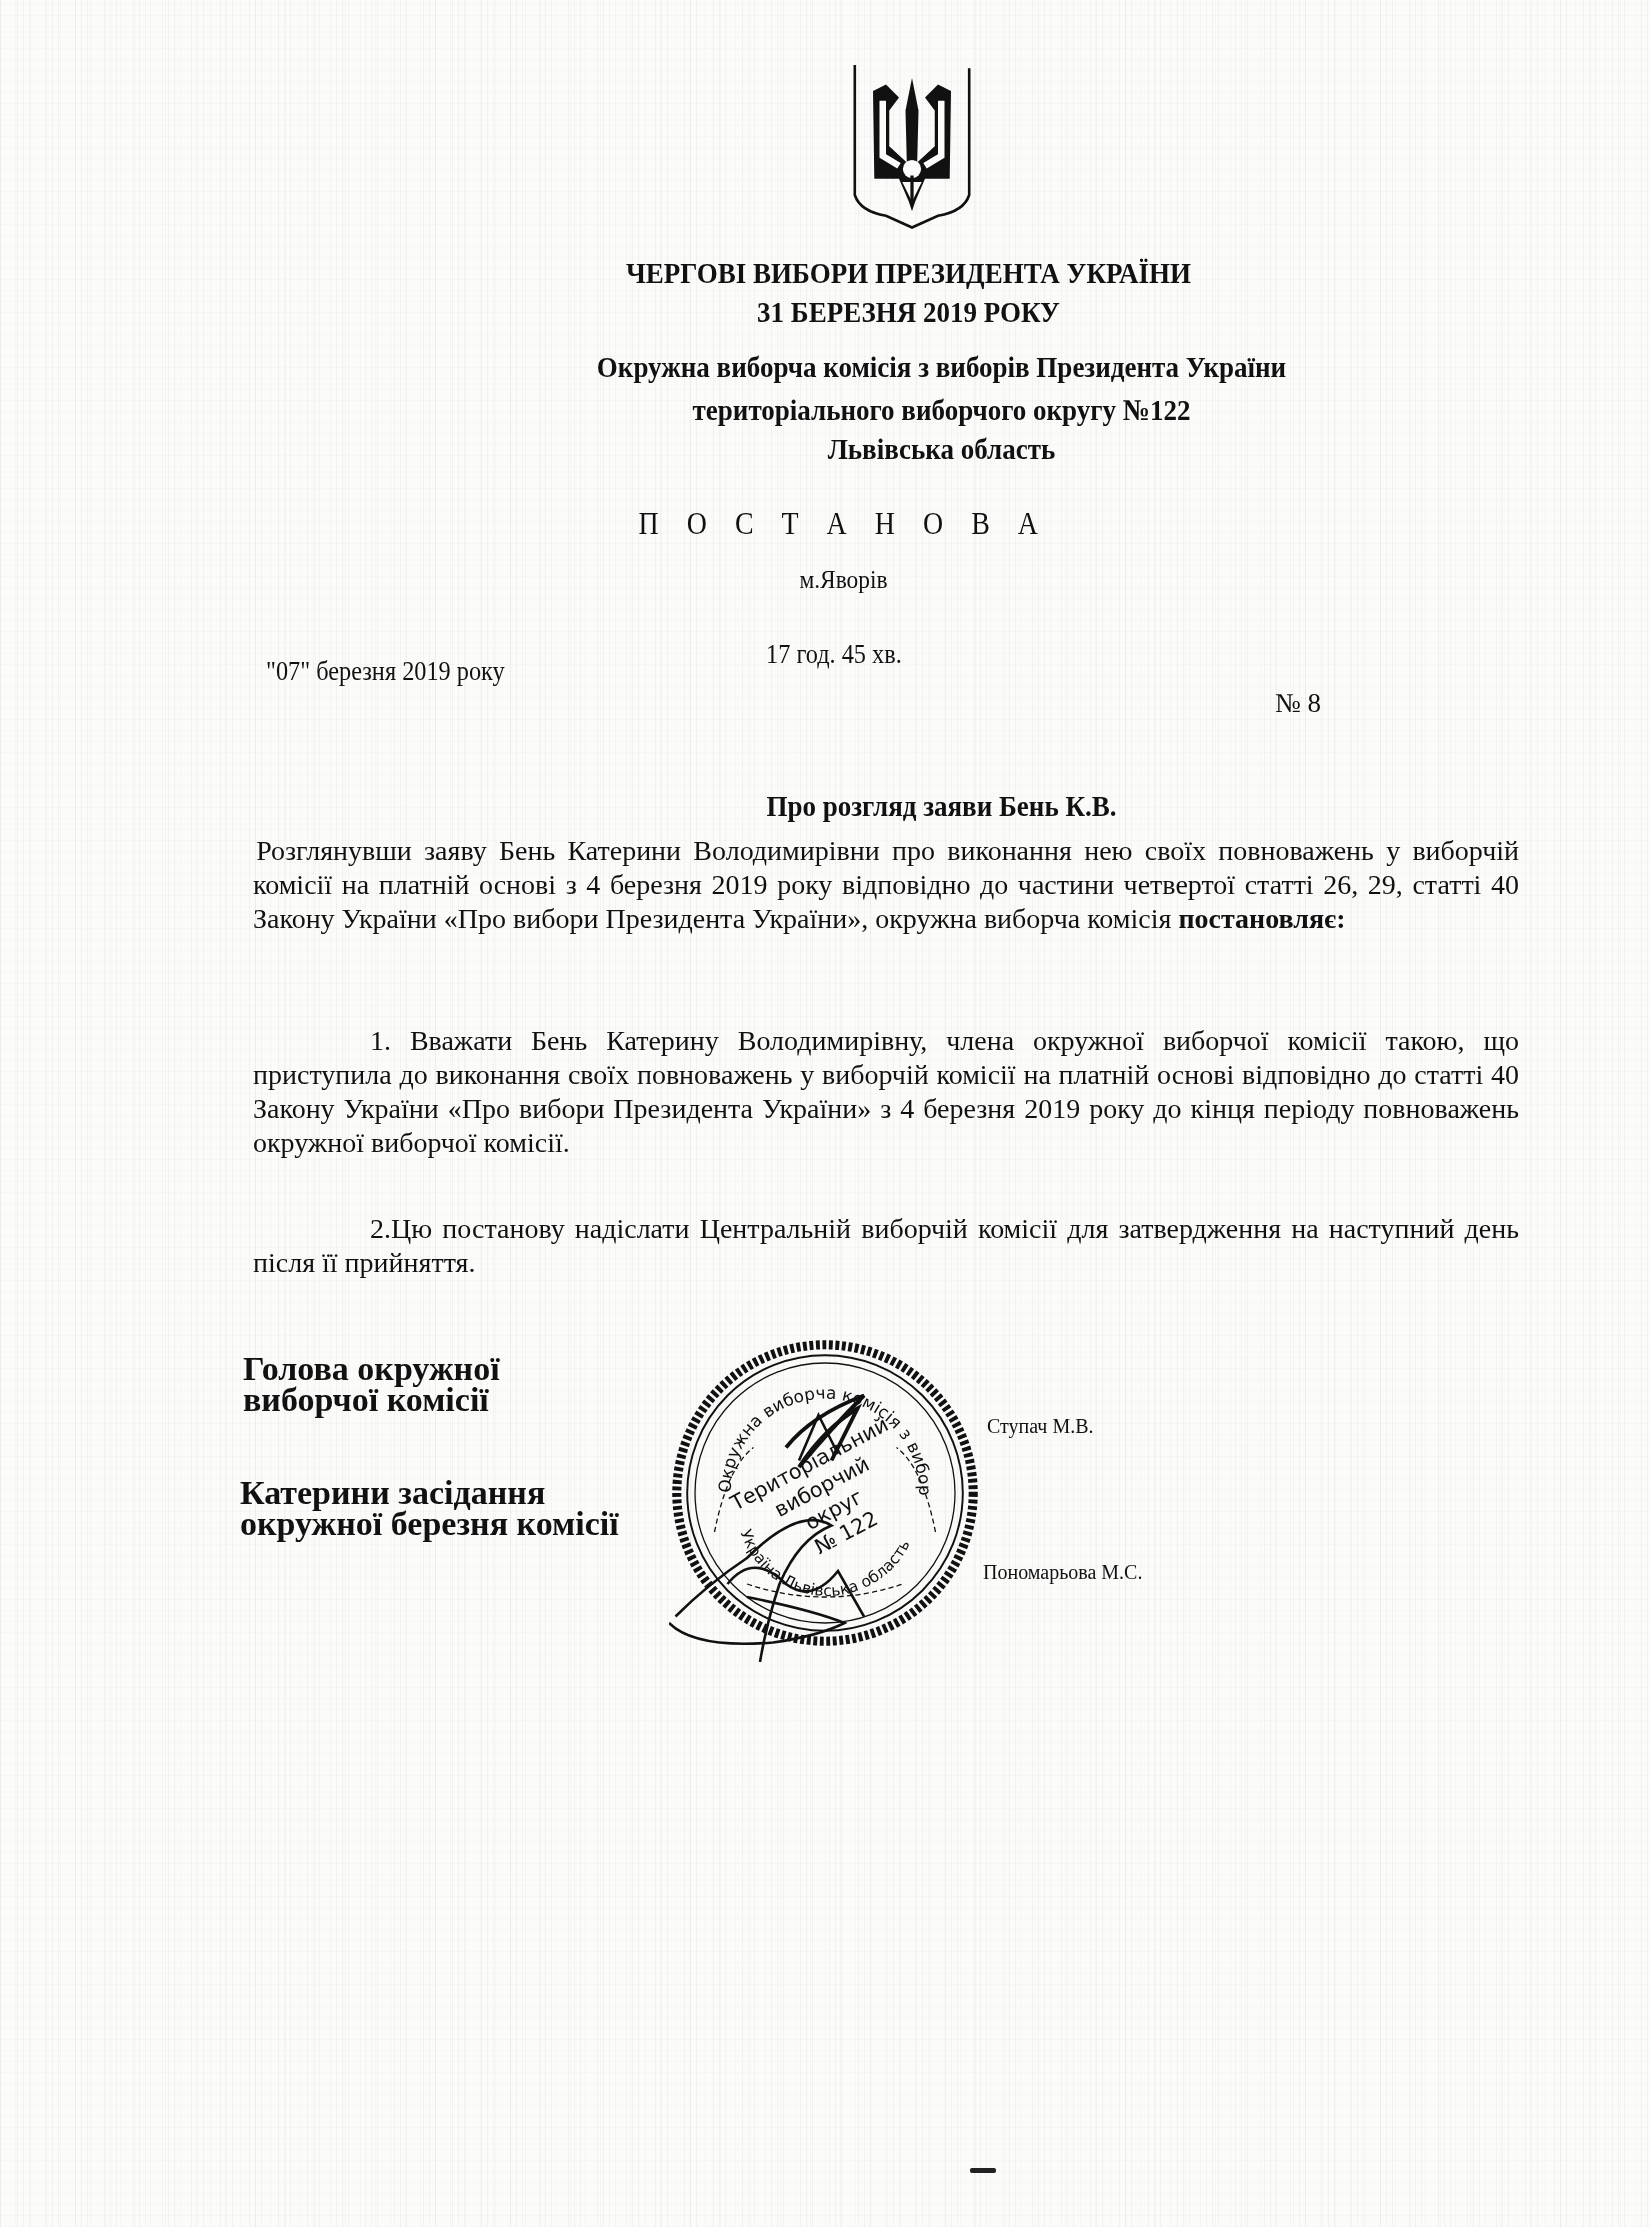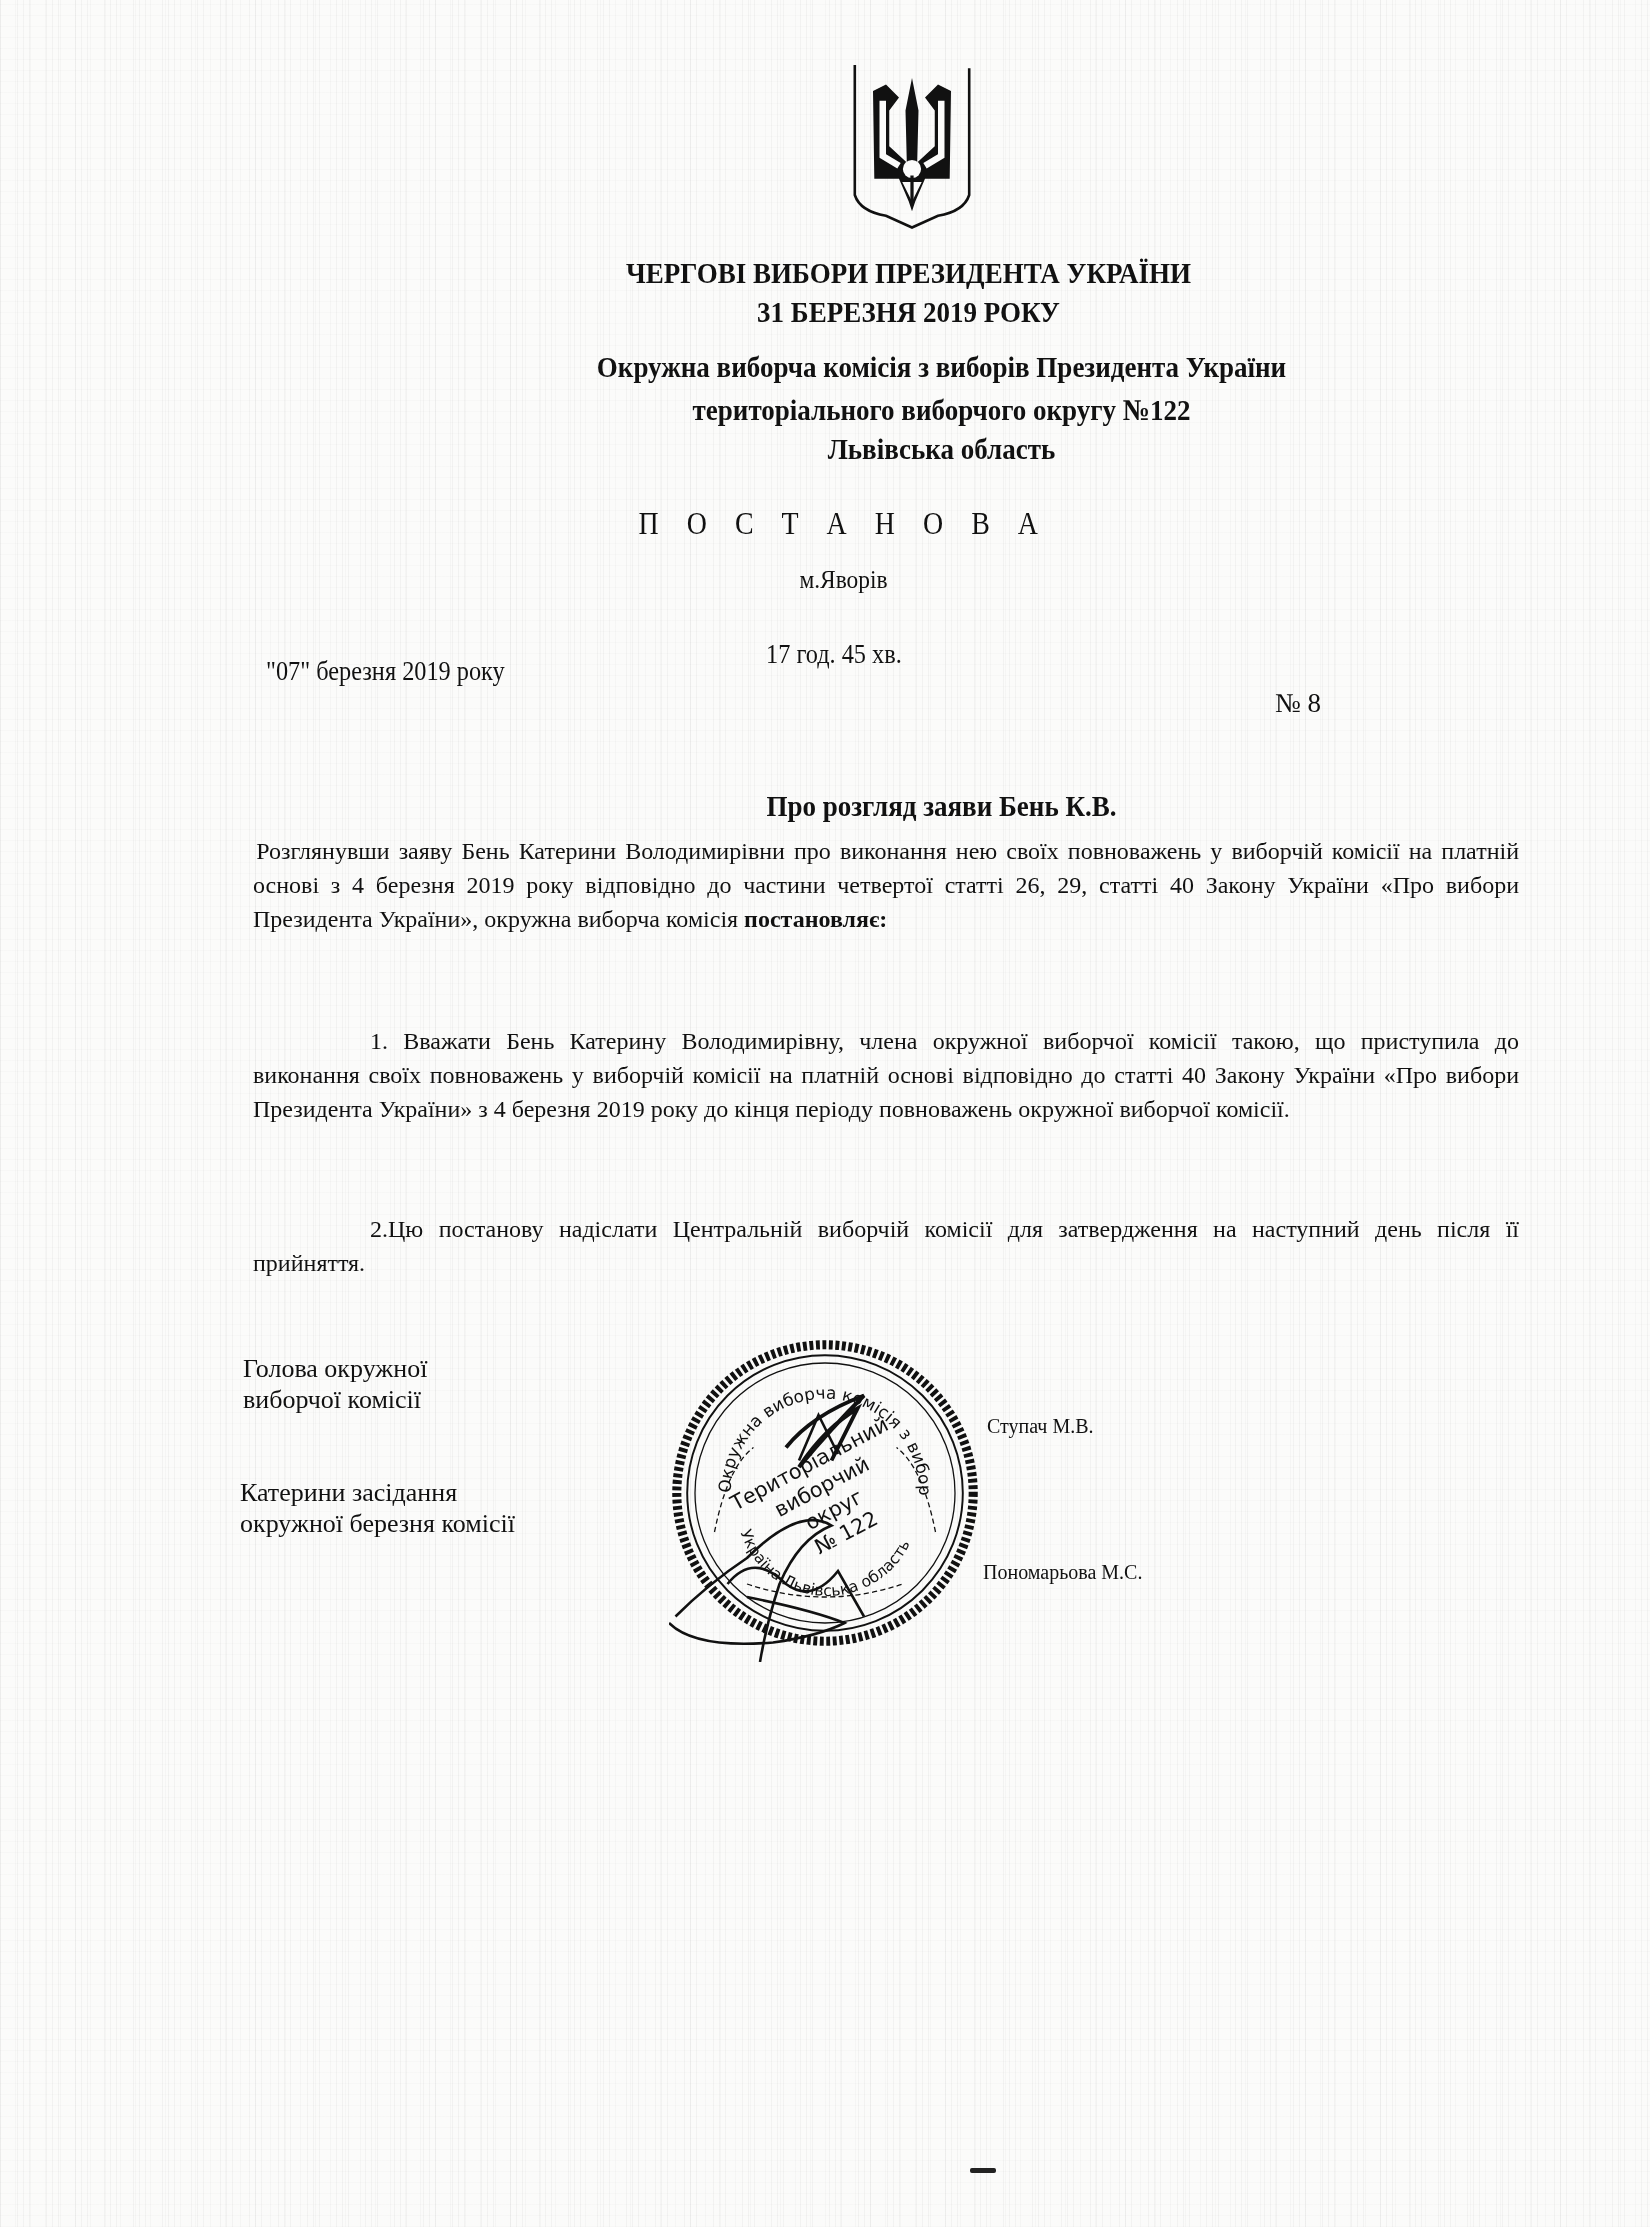--- a/index.html
+++ b/index.html
@@ -25,28 +25,28 @@
   .t3 { top: 350px; left: 325px; width: 1233px; font-size: 30px; font-weight: bold; text-align: center; transform: scaleX(0.9); }
   .t4 { top: 393px; left: 325px; width: 1233px; font-size: 30px; font-weight: bold; text-align: center; transform: scaleX(0.9); }
   .t5 { top: 432px; left: 325px; width: 1233px; font-size: 30px; font-weight: bold; text-align: center; transform: scaleX(0.9); }
   .title { top: 506px; left: 389px; width: 909px; font-size: 31px; text-align: center; letter-spacing: 11.7px; transform: scaleX(0.9); }
   .city { top: 565px; left: 389px; width: 909px; font-size: 26px; text-align: center; transform: scaleX(0.9); }
   .time { top: 639px; left: 766px; font-size: 27px; transform: scaleX(0.9); transform-origin: left; }
   .date { top: 656px; left: 266px; font-size: 27px; transform: scaleX(0.9); transform-origin: left; }
   .num { top: 688px; left: 1275px; font-size: 27px; }
   .subject { top: 789px; left: 325px; width: 1233px; font-size: 30px; font-weight: bold; text-align: center; transform: scaleX(0.9); }
   .para {
-    left: 253px; width: 1266px; font-size: 24px; line-height: 34px;
+    left: 253px; width: 1266px; font-size: 28px; line-height: 34px;
     text-align: justify; text-align-last: left;
   }
   .p1 { top: 834px; text-indent: 3.2px; }
   .p2 { top: 1024px; text-indent: 117px; }
   .p3 { top: 1212px; text-indent: 117px; }
   .para span.bold { font-weight: bold; }
-  .sig-label { font-size: 26px; line-height: 31px; }
+  .sig-label { font-size: 34px; line-height: 31px; font-weight: bold; }
   .sl1 { top: 1353px; left: 243px; }
   .sl2 { top: 1477px; left: 240px; }
   .sn1 { top: 1415px; left: 987px; font-size: 20px; }
   .sn2 { top: 1561px; left: 983px; font-size: 20px; }
   .stamp { left: 669px; top: 1337px; width: 312px; height: 312px; }
   .signature { left: 669px; top: 1389px; width: 299px; height: 273px; }
   .mark { left: 970px; top: 2168px; width: 26px; height: 5.2px; background: #222; border-radius: 1.9px; }
 </style>
 </head>
 <body>

